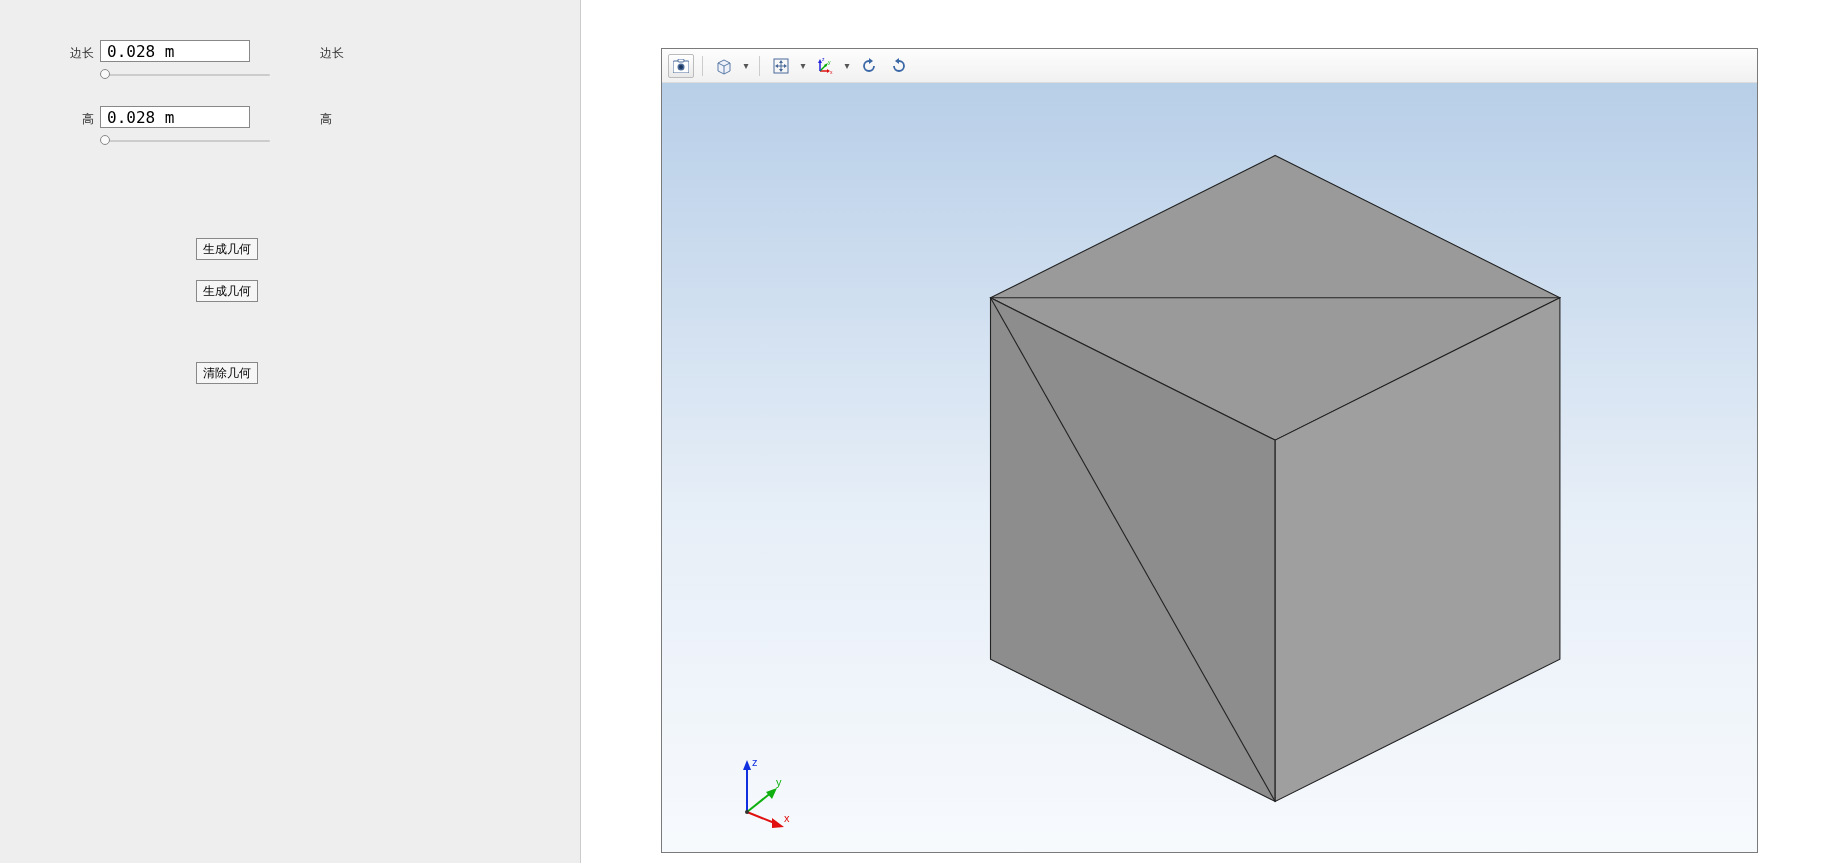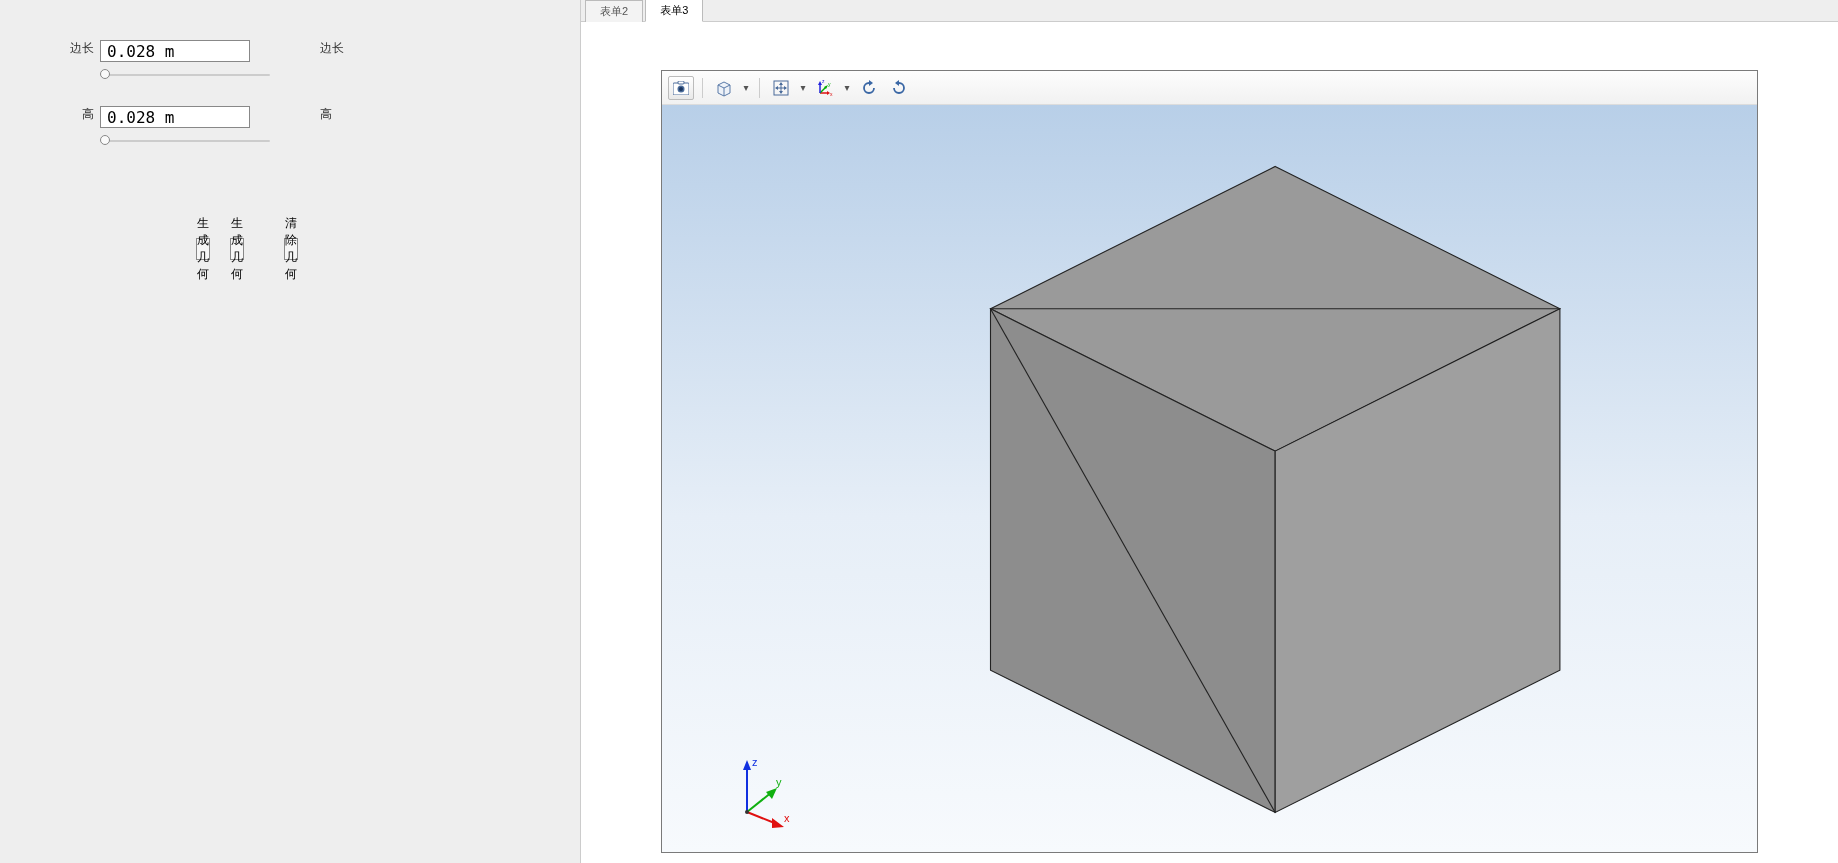--- a/index.html
+++ b/index.html
@@ -20,21 +20,21 @@
     
     .left-panel {
       width: 580px;
       flex-shrink: 0;
       background: #eeeeee;
       padding: 40px 20px 20px 20px;
       position: relative;
     }
     .param-row {
       display: flex;
-      align-items: flex-start;
+      align-items: flex-end;
       margin-bottom: 6px;
     }
     .param-label-left {
       width: 80px;
       text-align: right;
       padding-right: 6px;
       font-size: 12px;
       color: #333;
     }
     .param-input {
@@ -77,21 +77,21 @@
       width: 10px;
       height: 10px;
       background: #fafafa;
       border: 1px solid #888;
       border-radius: 50%;
     }
     .button-stack {
       margin-top: 90px;
       margin-left: 176px;
       display: flex;
-      flex-direction: row;
+      flex-direction: column;
       gap: 20px;
       width: 62px;
     }
     .button-stack .gap-large { height: 20px; }
     .action-btn {
       width: 62px;
       height: 22px;
       background: #f6f6f6;
       border: 1px solid #888;
       font-size: 12px;
@@ -246,24 +246,20 @@
     <div class="button-stack">
       <button class="action-btn">生成几何</button>
       <button class="action-btn">生成几何</button>
       <div class="gap-large"></div>
       <button class="action-btn">清除几何</button>
     </div>
   </div>
 
   <div class="right-panel">
 
-    <div class="tab-bar">
-      <div class="tab">表单2</div>
-      <div class="tab active">表单3</div>
-    </div>
 
     <div class="viewport-wrap">
       <div class="viewport-border">
 
         <div class="view-toolbar">
           <div class="tb-btn">
             <svg width="16" height="14" viewBox="0 0 16 14">
                 <rect x="0" y="2" width="16" height="12" rx="1" fill="#fff" stroke="#4a6b9a" stroke-width="1"></rect>
                 <rect x="5" y="0" width="6" height="3" rx="1" fill="#fff" stroke="#4a6b9a" stroke-width="1"></rect>
                 <circle cx="8" cy="8" r="3.5" fill="#4a6b9a"></circle>

